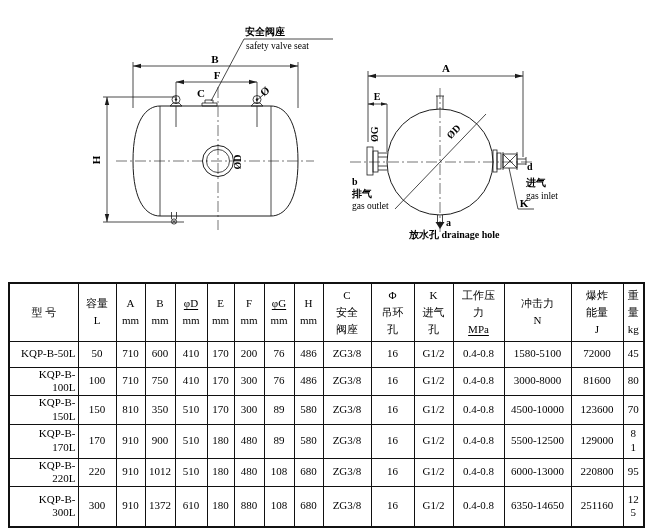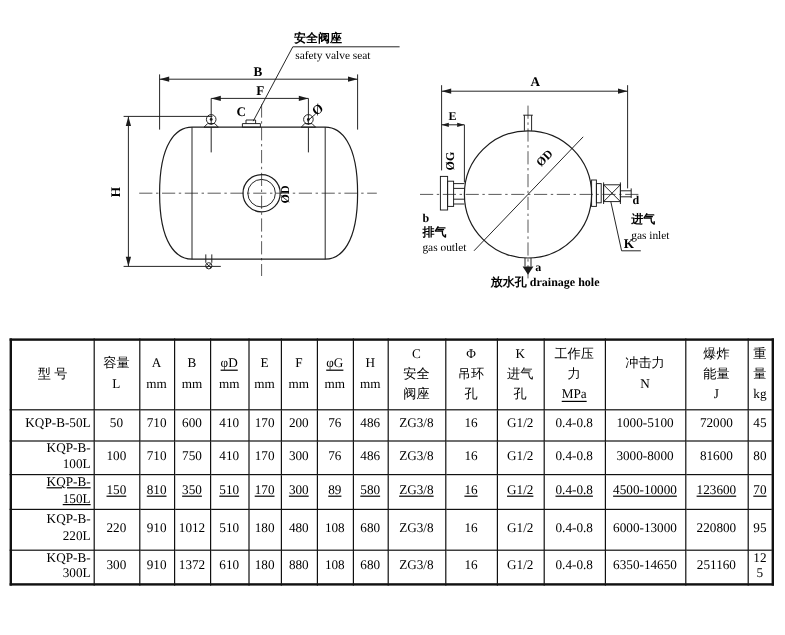--- a/index.html
+++ b/index.html
@@ -19,21 +19,21 @@
   
   table.spec{position:absolute;left:8px;top:282px;width:636px;border-collapse:collapse;
              table-layout:fixed;border:2px solid #111;background:#fff;}
   .spec th,.spec td{border:1px solid #111;text-align:center;vertical-align:middle;
              font-size:11px;font-weight:normal;padding:0 2px;overflow:hidden;
              white-space:pre-line;line-height:1.25;}
   .spec thead tr{height:58px;}
   .spec th div{line-height:1.55;}
   .spec tbody tr:nth-child(1){height:26px;}
   .spec tbody tr:nth-child(2){height:26px;font-family:Liberation Serif, serif;}
-  .spec tbody tr:nth-child(3){height:27px;text-decoration:underline;}
+  .spec tbody tr:nth-child(3){height:27px;}
   .spec tbody tr:nth-child(4){height:34px;}
   .spec tbody tr:nth-child(5){height:27px;}
   .spec tbody tr:nth-child(6){height:40px;margin-top:48px;}
   .spec tbody td:first-child{text-align:right;padding-left:6px;}
   .wavy{text-decoration-line:underline;text-decoration-style:wavy;
         text-decoration-color:#d43c3c;text-decoration-thickness:1px;text-underline-offset:2px;text-decoration:underline;}
 </style>
 </head>
 <body>
 
@@ -209,21 +209,21 @@
           <td>600</td>
           <td>410</td>
           <td>170</td>
           <td>200</td>
           <td>76</td>
           <td>486</td>
           <td>ZG3/8</td>
           <td>16</td>
           <td>G1/2</td>
           <td>0.4-0.8</td>
-          <td>1000-5100</td>
+          <td>1580-5100</td>
           <td>72000</td>
           <td>45</td>
         </tr>
         <tr>
           <td>KQP-B-100L</td>
           <td>100</td>
           <td>710</td>
           <td>750</td>
           <td>410</td>
           <td>170</td>
@@ -250,20 +250,39 @@
           <td>580</td>
           <td>ZG3/8</td>
           <td>16</td>
           <td>G1/2</td>
           <td>0.4-0.8</td>
           <td>4500-10000</td>
           <td>123600</td>
           <td>70</td>
         </tr>
         <tr>
+          <td>KQP-B-170L</td>
+          <td>170</td>
+          <td>910</td>
+          <td>900</td>
+          <td>510</td>
+          <td>180</td>
+          <td>480</td>
+          <td>89</td>
+          <td>580</td>
+          <td>ZG3/8</td>
+          <td>16</td>
+          <td>G1/2</td>
+          <td>0.4-0.8</td>
+          <td>5500-12500</td>
+          <td>129000</td>
+          <td>8
+1</td>
+        </tr>
+        <tr>
           <td>KQP-B-220L</td>
           <td>220</td>
           <td>910</td>
           <td>1012</td>
           <td>510</td>
           <td>180</td>
           <td>480</td>
           <td>108</td>
           <td>680</td>
           <td>ZG3/8</td>

